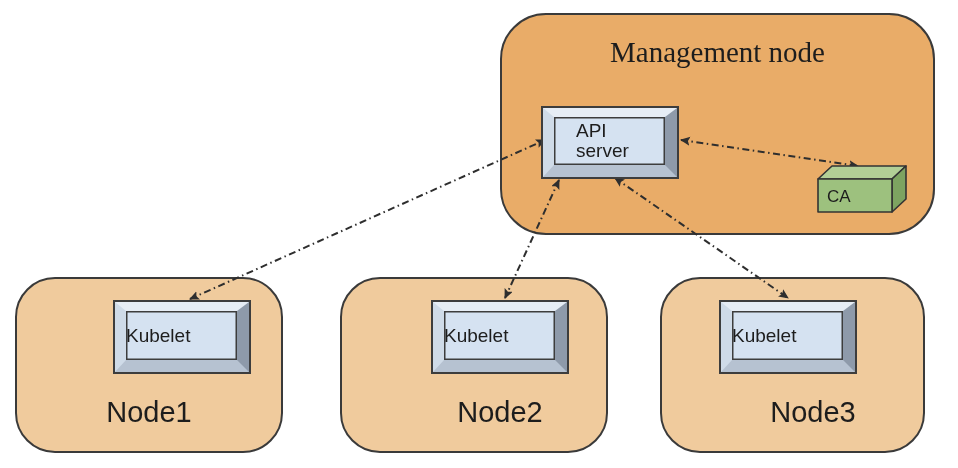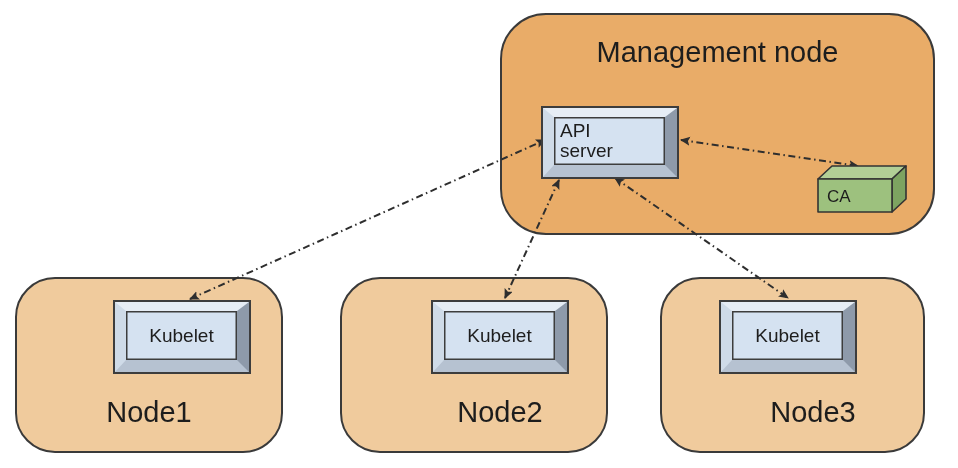--- a/index.html
+++ b/index.html
@@ -29,20 +29,21 @@
   .worker.n1{left:15px;}
   .worker.n2{left:340px;}
   .worker.n3{left:660px;width:265px;}
   .mgmt-title{
     position:absolute;
     left:500px;top:36px;width:435px;
     text-align:center;
     font-size:29px;line-height:33px;
     color:#1d1d1d;
     z-index:3;
+    font-family:Liberation Serif, serif;
   }
   .node-label{
     position:absolute;
     top:396px;
     text-align:center;
     font-size:29px;
     color:#1d1d1d;
     z-index:3;
   }
   .node-label.n1{left:15px;width:268px;}
@@ -50,30 +51,30 @@
   .node-label.n3{left:660px;width:306px;}
   .btn3d{
     position:absolute;
     box-sizing:border-box;
     border-style:solid;
     border-width:9px 12px 12px 11px;
     border-color:#e6edf5 #8e9aaa #b6c2d1 #cfdbe8;
     background:var(--box-face,#d5e2f1);
     outline:2px solid #3d3d3d;
     box-shadow:inset 0 0 0 1.5px #3d3d3d;
-    display:flex;align-items:center;justify-content:center;
+    display:flex;align-items:center;justify-content:flex-start;
     font-size:19px;color:#1d1d1d;
     z-index:3;
   }
   .btn3d.api{
     left:543px;top:108px;width:134px;height:69px;
     justify-content:flex-start;
   }
   .btn3d.api .api-label{
-    width:62px;line-height:20px;padding-left:6px;
+    width:62px;line-height:20px;padding-left:22px;
   }
   .btn3d.k1{left:115px;top:302px;width:134px;height:70px;}
   .btn3d.k2{left:433px;top:302px;width:134px;height:70px;}
   .btn3d.k3{left:721px;top:302px;width:134px;height:70px;}
   #overlay{
     position:absolute;left:0;top:0;z-index:2;
   }
   .conn{
     stroke:#2e2e2e;
     stroke-width:2;

